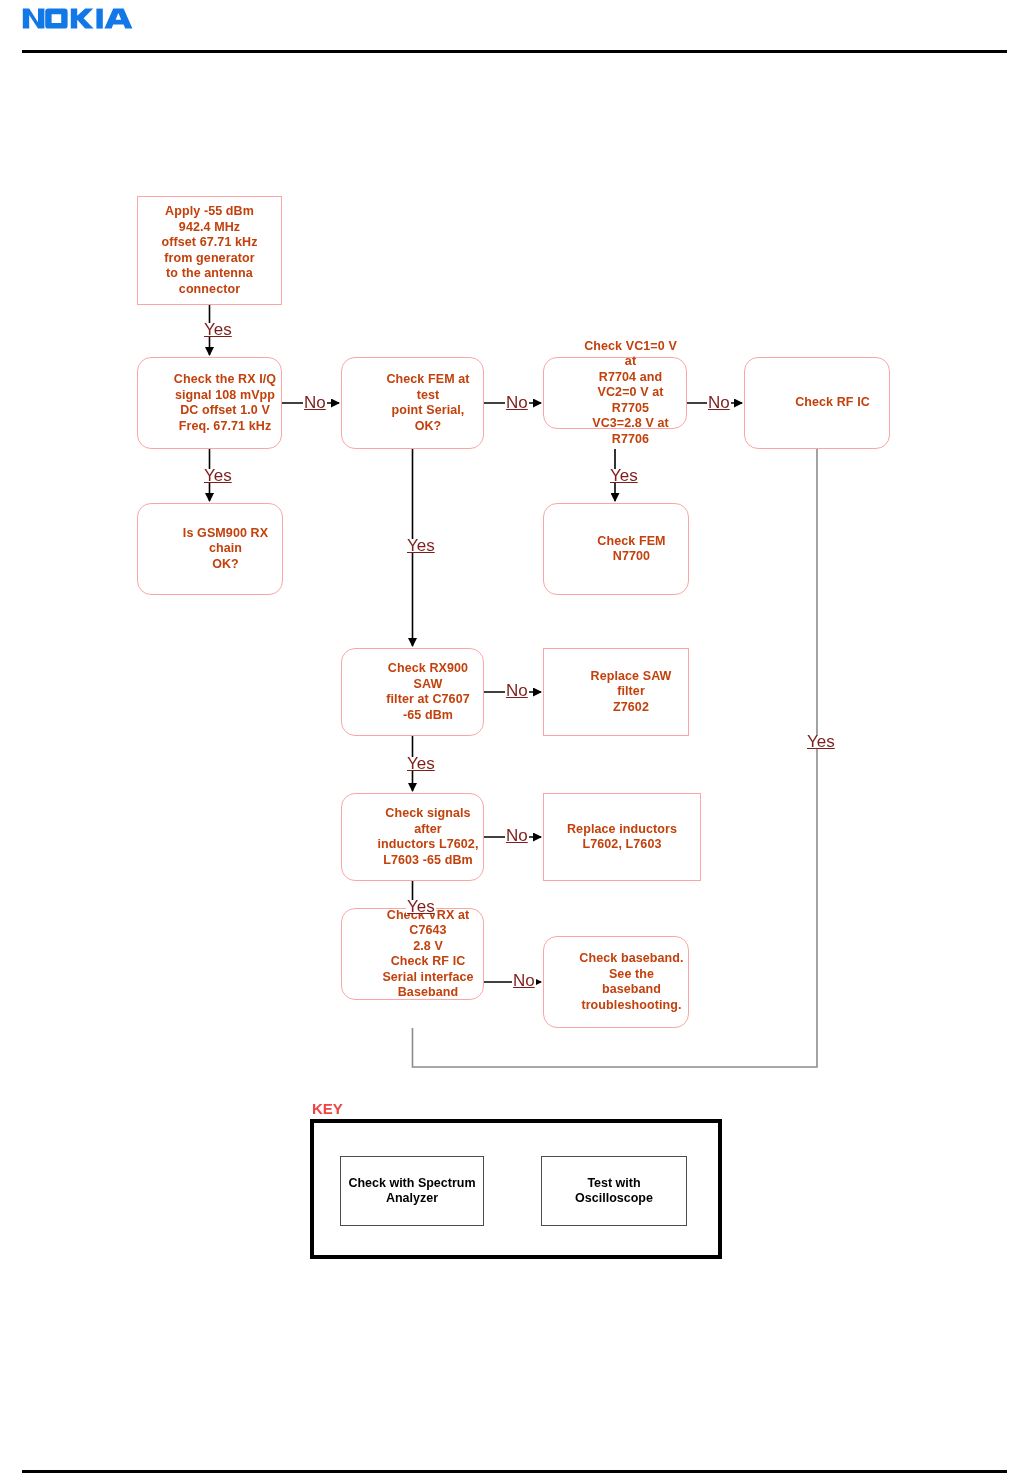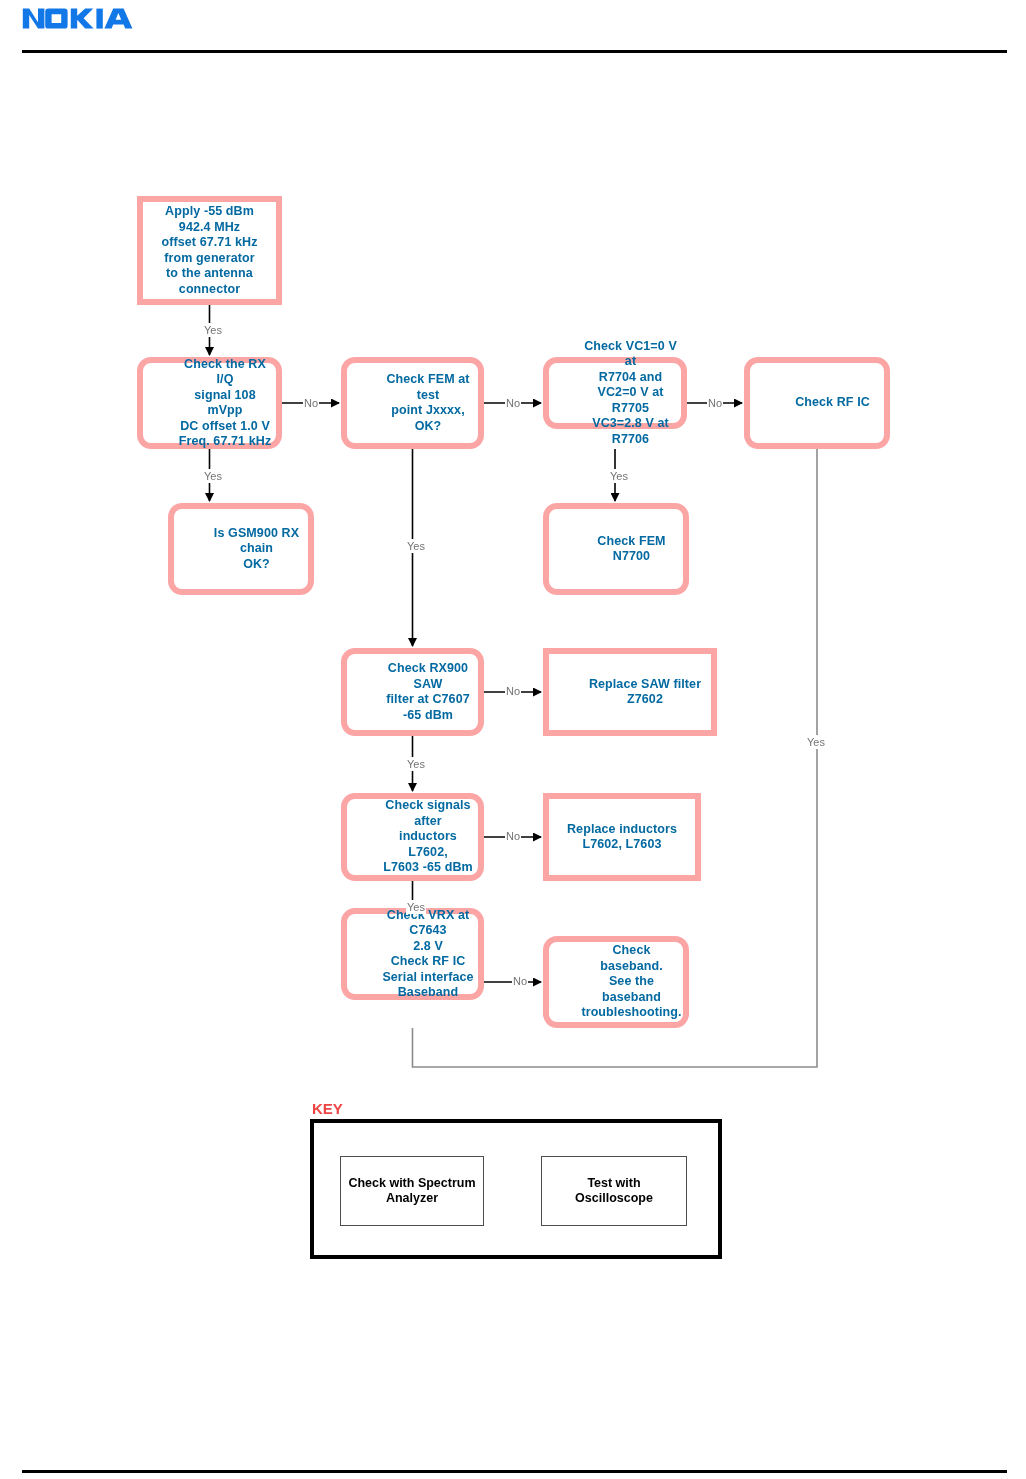--- a/index.html
+++ b/index.html
@@ -47,46 +47,47 @@
     top: 0;
     width: 1026px;
     height: 1479px;
   }
 
   
   .node {
     position: absolute;
     box-sizing: border-box;
     background: #ffffff;
-    border: 6px solid #fca5a5;
+    border: 1px solid #fca5a5;
     display: flex;
     align-items: center;
     justify-content: center;
     text-align: center;
     font-weight: bold;
     font-size: 12.5px;
     line-height: 15.5px;
-    color: #0369a1;
+    color: #c2410c;
     letter-spacing: 0.1px;
     white-space: pre-line;
     padding: 2px 4px;
   }
   .node.rounded { border-radius: 14px; padding-left: 35px; }
   .node.sharp   { border-radius: 0; }
 
   
   .edge-label {
     position: absolute;
-    font-size: 11px;
+    font-size: 17px;
     line-height: 14px;
-    color: #737373;
+    color: #7f1d1d;
     font-family: "Liberation Sans", sans-serif;
     background: #ffffff;
     padding: 0 1px;
     white-space: nowrap;
+    text-decoration: underline;
   }
 
   
   #key-title {
     position: absolute;
     left: 312px;
     top: 1100px;
     font-size: 15px;
     font-weight: bold;
     color: #ef4444;
@@ -180,33 +181,33 @@
 942.4 MHz
 offset 67.71 kHz
 from generator
 to the antenna
 connector</div>
     <div class="node rounded" style="left: 137px; top: 357px; width: 145px; height: 92px;">Check the RX I/Q
 signal 108  mVpp
 DC offset 1.0  V
 Freq. 67.71 kHz</div>
     <div class="node rounded" style="left: 341px; top: 357px; width: 143px; height: 92px;">Check FEM at test
-point Jxxxx, OK?</div>
+point Serial, OK?</div>
     <div class="node rounded" style="left: 543px; top: 357px; width: 144px; height: 72px;">Check VC1=0 V at
 R7704 and
 VC2=0 V at R7705
 VC3=2.8 V at R7706</div>
     <div class="node rounded" style="left: 744px; top: 357px; width: 146px; height: 92px;">Check RF IC</div>
-    <div class="node rounded" style="left: 137px; top: 503px; width: 146px; height: 92px; margin-left: 31px;">Is GSM900 RX chain
+    <div class="node rounded" style="left: 137px; top: 503px; width: 146px; height: 92px;">Is GSM900 RX chain
 OK?</div>
     <div class="node rounded" style="left: 543px; top: 503px; width: 146px; height: 92px;">Check FEM N7700</div>
     <div class="node rounded" style="left: 341px; top: 648px; width: 143px; height: 88px;">Check RX900 SAW
 filter at C7607
 -65 dBm</div>
-    <div class="node sharp" style="left: 543px; top: 648px; width: 174px; height: 88px; padding-left: 34px;">Replace SAW filter
+    <div class="node sharp" style="left: 543px; top: 648px; width: 146px; height: 88px; padding-left: 34px;">Replace SAW filter
 Z7602</div>
     <div class="node rounded" style="left: 341px; top: 793px; width: 143px; height: 88px;">Check signals after
 inductors L7602,
 L7603  -65 dBm</div>
     <div class="node sharp" style="left: 543px; top: 793px; width: 158px; height: 88px;">Replace  inductors
 L7602, L7603</div>
     <div class="node rounded" style="left: 341px; top: 908px; width: 143px; height: 92px;">Check VRX at C7643
 2.8 V
 Check RF IC
 Serial interface

